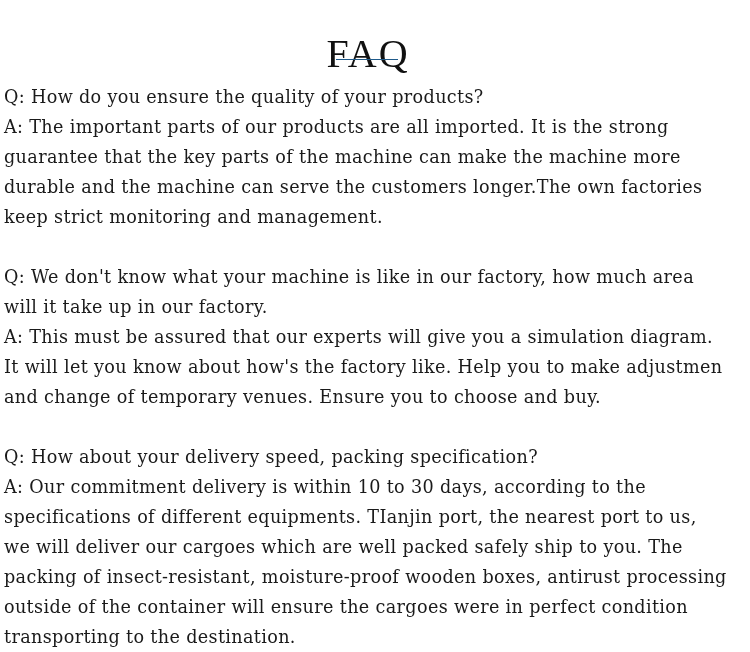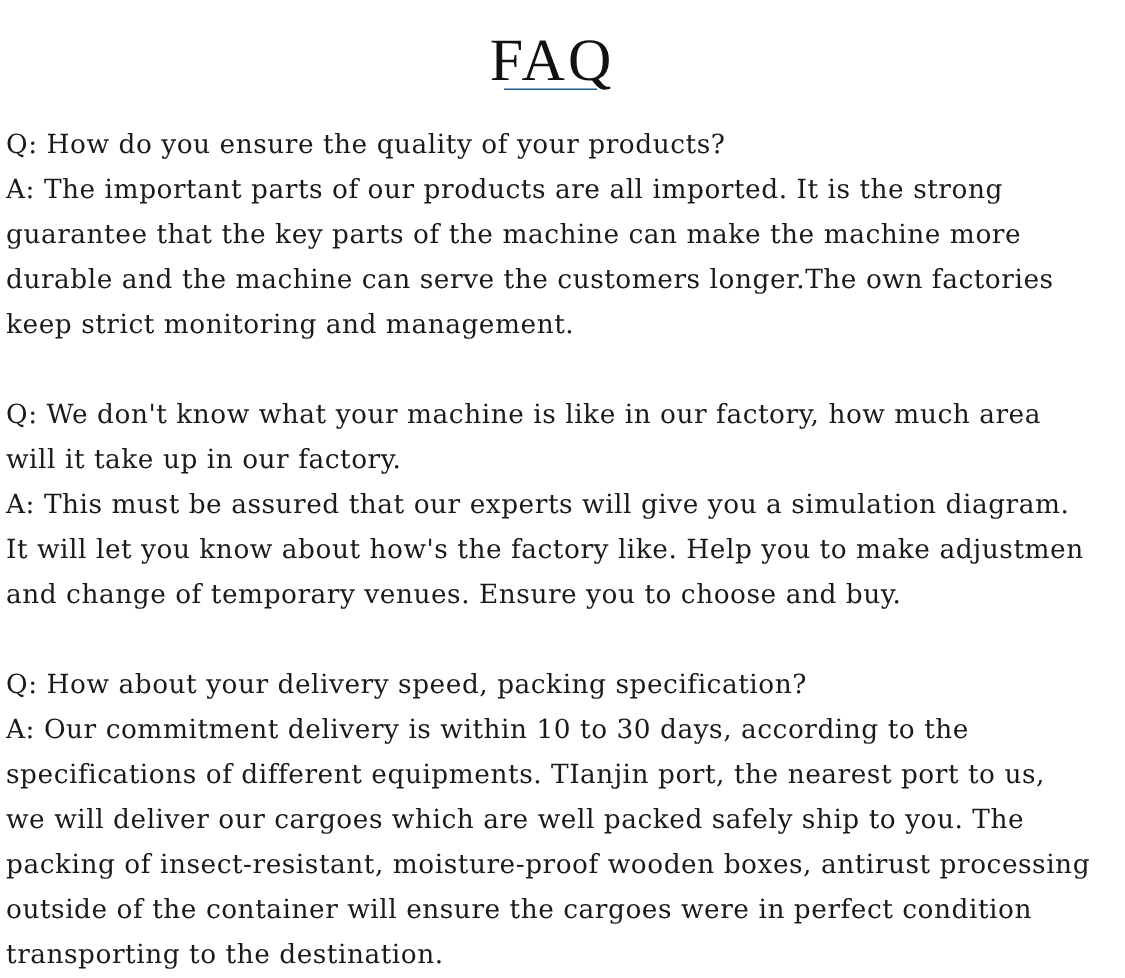--- a/index.html
+++ b/index.html
@@ -21,21 +21,21 @@
       left: 0;
       width: 736px;
       text-align: center;
     }
     .title {
       font-family: "Liberation Serif", "DejaVu Serif", serif;
       font-size: 40px;
       letter-spacing: 2px;
       line-height: 44px;
       color: #111111;
-      margin: 4px;
+      margin: 18px;
       font-weight: normal;
     }
     .title-underline {
       position: absolute;
       top: 59px;
       left: 336px;
       width: 62px;
       height: 1px;
       background: #1f5a8a;
     }

